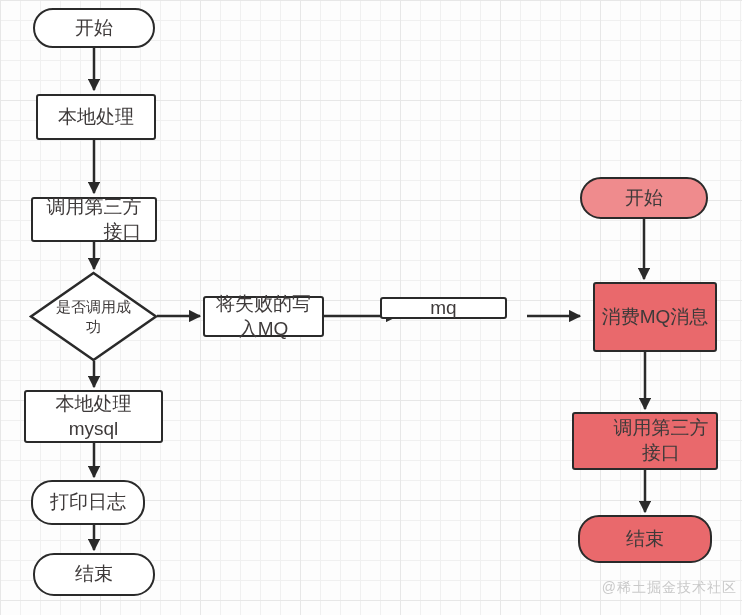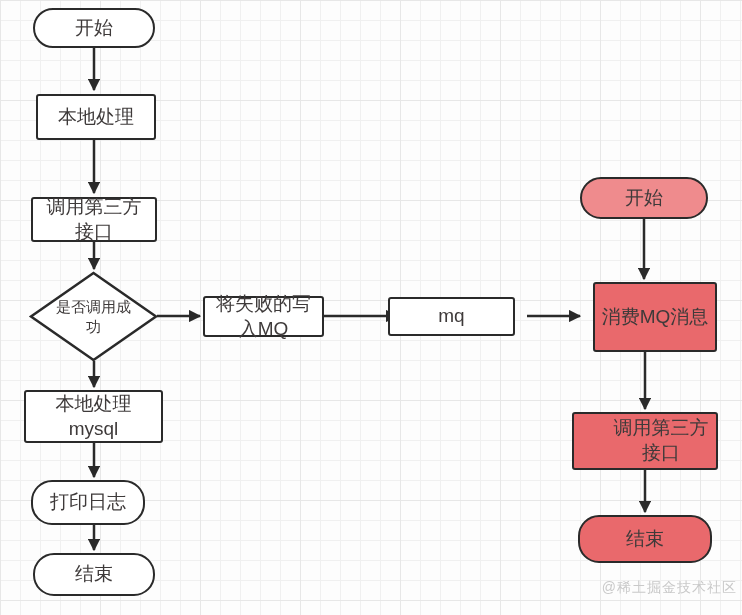--- a/index.html
+++ b/index.html
@@ -62,37 +62,37 @@
       <line x1="645" y1="352" x2="645" y2="409" marker-end="url(#arrow)"></line>
       <line x1="645" y1="470" x2="645" y2="512" marker-end="url(#arrow)"></line>
     </g>
     <polygon points="93.5,273 156,316.5 93.5,360 31,316.5" fill="#ffffff" stroke="#2a2a2a" stroke-width="2.5"></polygon>
   </svg>
 
   <div class="node pill" style="left:33px;top:8px;width:122px;height:40px;">开始</div>
 
   <div class="node" style="left:36px;top:94px;width:120px;height:46px;">本地处理</div>
 
-  <div class="node" style="left:31px;top:197px;width:126px;height:45px;">调用第三方
+  <div class="node" style="left:31px;top:197px;width:126px;height:45px;text-align:right;">调用第三方
 接口</div>
 
   <div class="diamond-label" style="left:30px;top:289px;width:127px;height:55px;">是否调用成
 功</div>
 
   <div class="node" style="left:24px;top:390px;width:139px;height:53px;">本地处理
 mysql</div>
 
   <div class="node" style="left:31px;top:480px;width:114px;height:45px;border-radius:21px;">打印日志</div>
 
   <div class="node pill" style="left:33px;top:553px;width:122px;height:43px;">结束</div>
 
   <div class="node" style="left:203px;top:296px;width:121px;height:41px;">将失败的写
 入MQ</div>
 
-  <div class="node" style="left:388px;top:297px;width:127px;height:39px;">mq</div>
+  <div class="node" style="left:380px;top:297px;width:127px;height:22px;">mq</div>
 
   <div class="node pill pink" style="left:580px;top:177px;width:128px;height:42px;">开始</div>
 
   <div class="node red" style="left:593px;top:282px;width:124px;height:70px;">消费MQ消息</div>
 
   <div class="node red" style="left:572px;top:412px;width:146px;height:58px;padding-left:32px;">调用第三方接口</div>
 
   <div class="node pill red" style="left:578px;top:515px;width:134px;height:48px;">结束</div>
 
   <div class="watermark">@稀土掘金技术社区</div>

